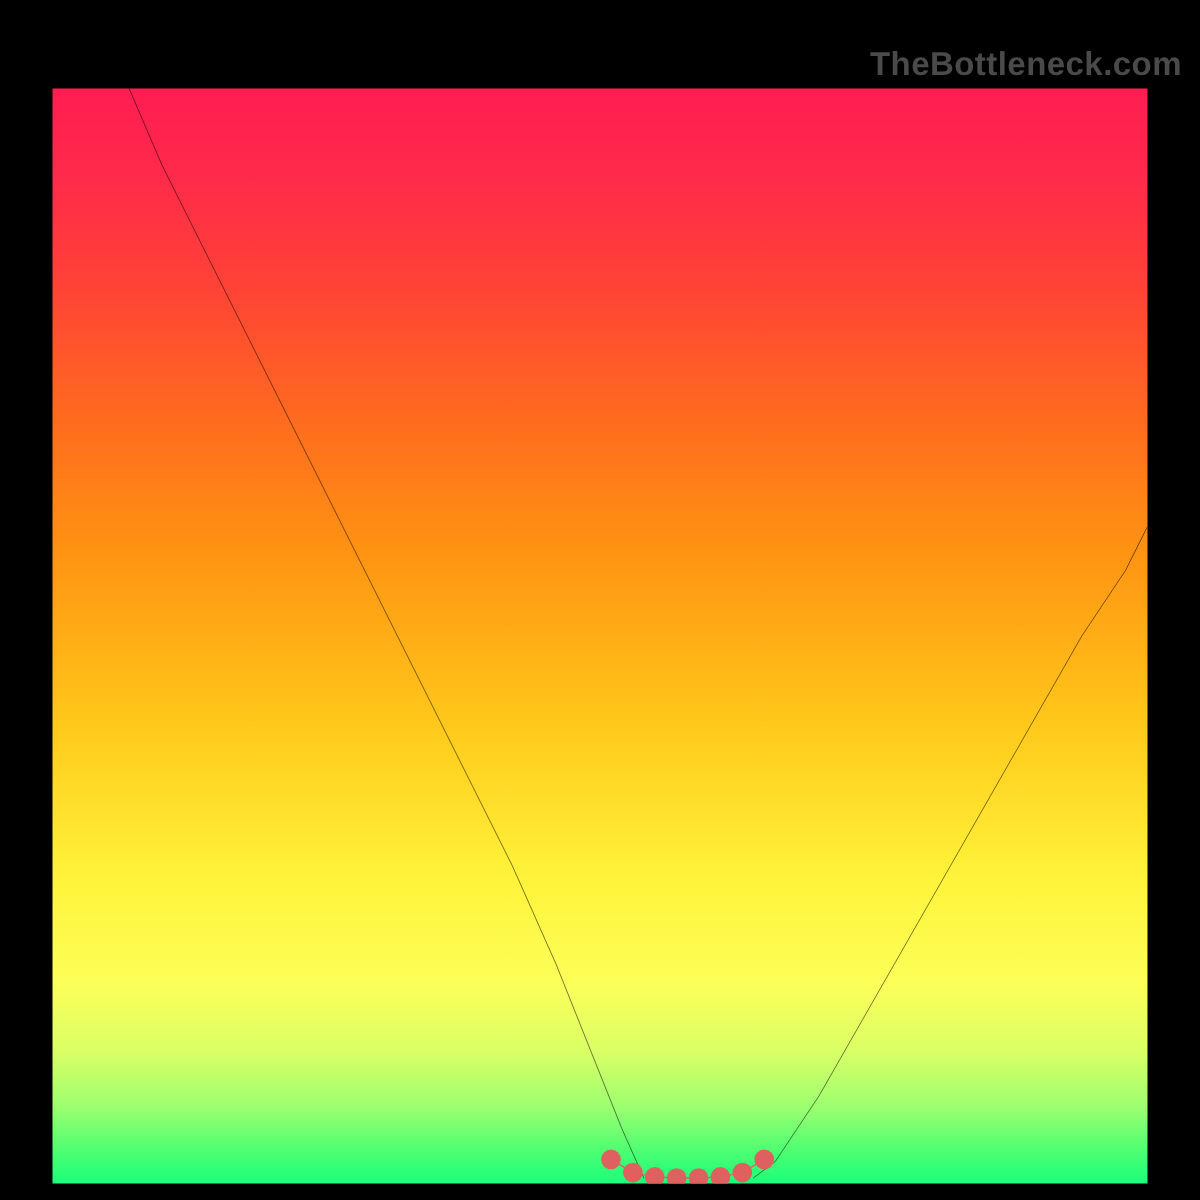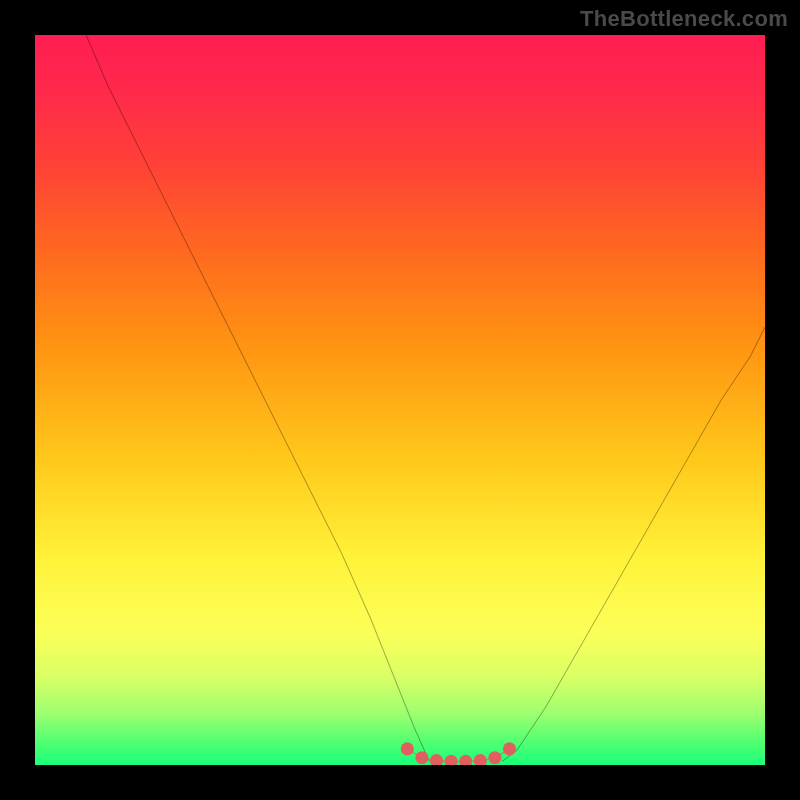--- a/index.html
+++ b/index.html
@@ -9,20 +9,21 @@
     height: 800px;
     background: #000;
     font-family: Arial, Helvetica, sans-serif;
     overflow: hidden;
   }
   .frame {
     position: relative;
     width: 800px;
     height: 564px;
     background: #000;
+    margin-top: 24px;
   }
   .watermark {
     position: absolute;
     top: 6px;
     right: 12px;
     color: #4a4a4a;
     font-size: 22px;
     font-weight: 600;
     letter-spacing: 0.3px;
     z-index: 10;

